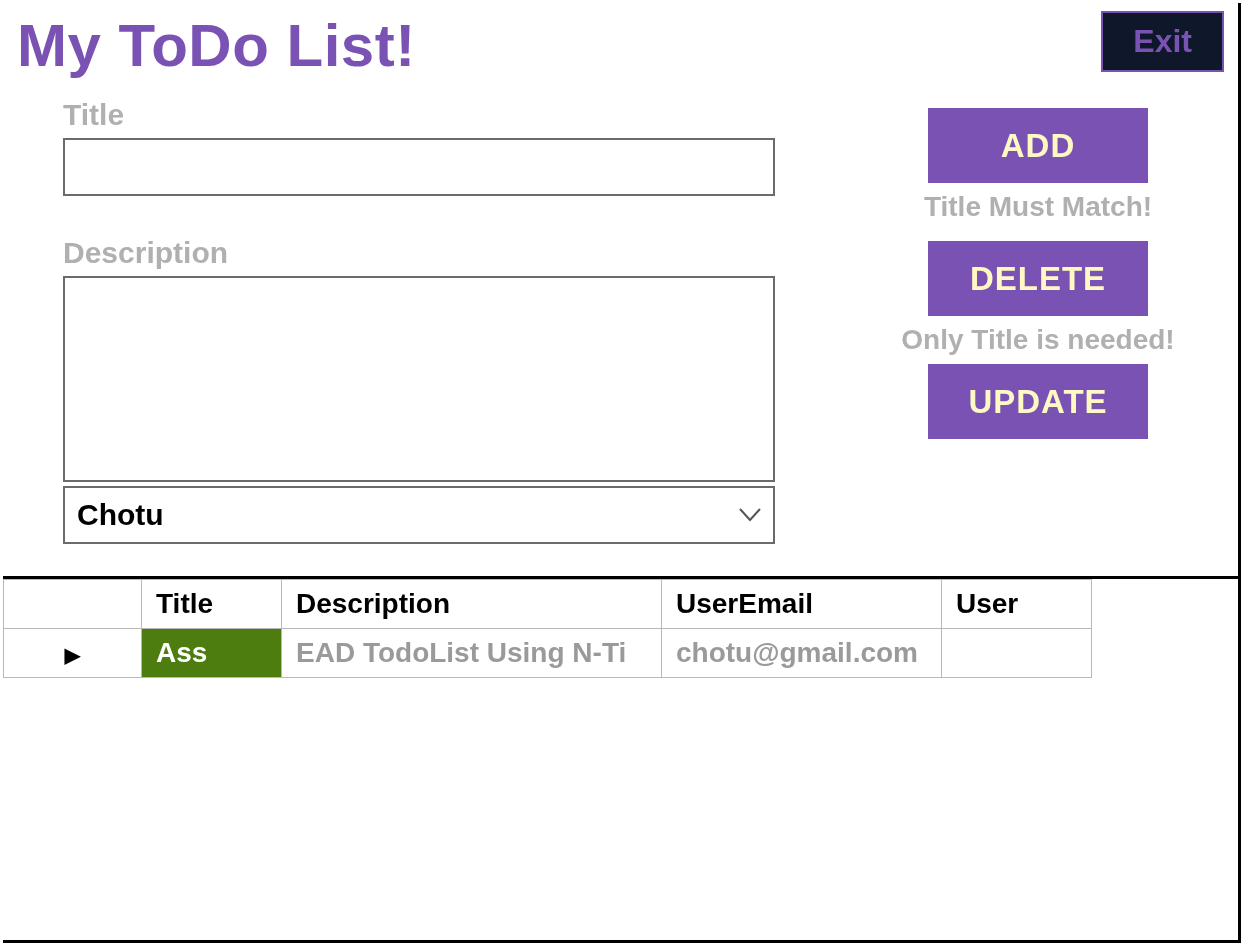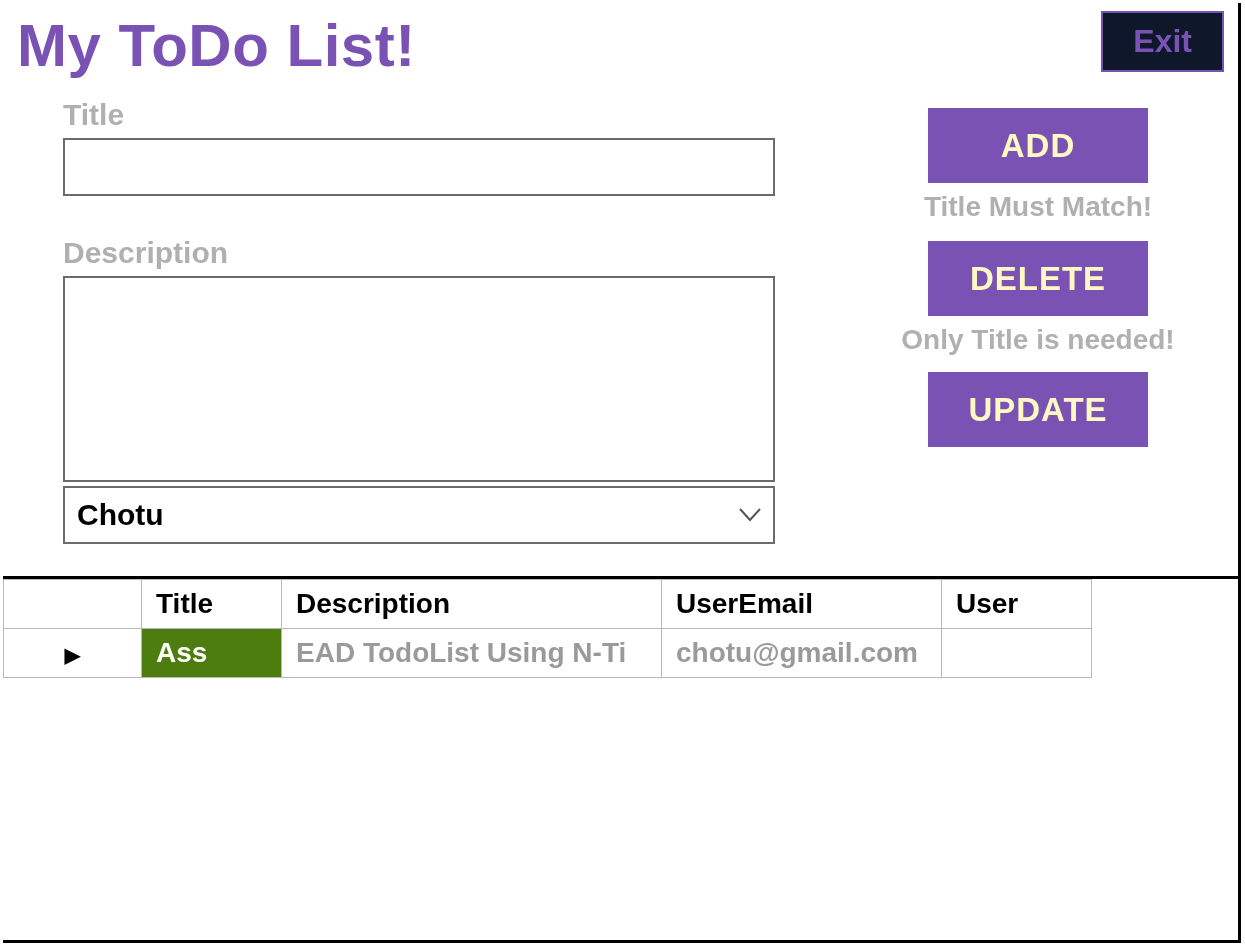--- a/index.html
+++ b/index.html
@@ -126,21 +126,21 @@
       font-weight: 600;
       color: #b0b0b0;
       text-align: center;
       margin-bottom: 18px;
       white-space: nowrap;
     }
     .action-col .action-button:first-child {
       margin-top: 18px;
     }
     .last-hint {
-      margin-bottom: 16px;
+      margin-bottom: 8px;
     }
     .grid-area {
       margin-top: 32px;
       border-top: 3px solid #000;
       width: 100%;
     }
     table.datagrid {
       border-collapse: collapse;
       font-size: 28px;
     }

